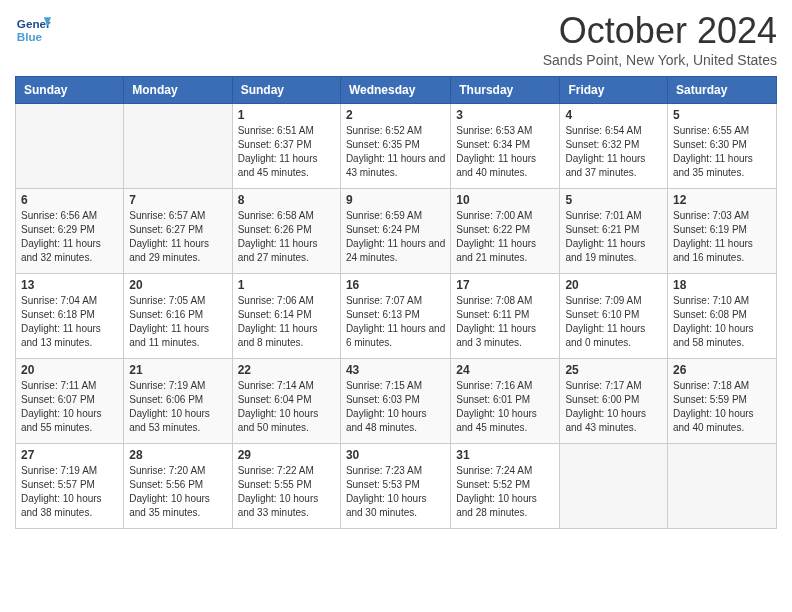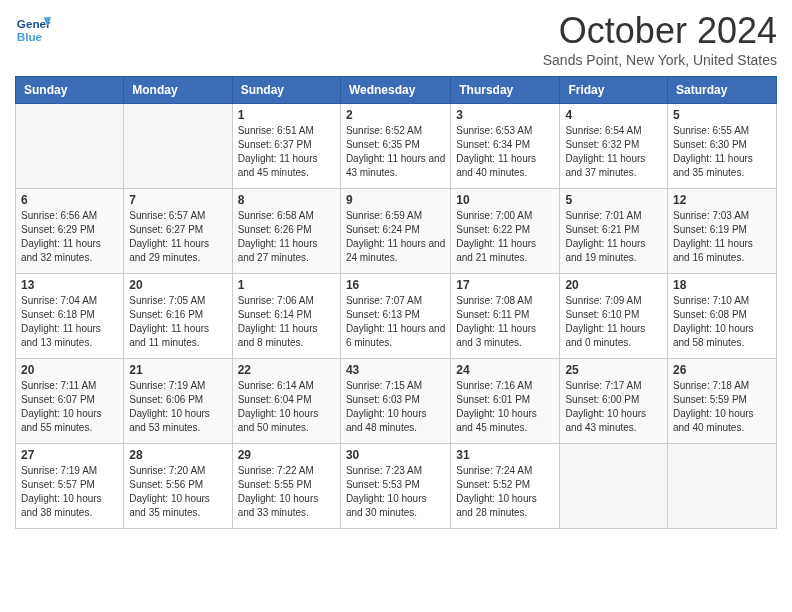--- a/index.html
+++ b/index.html
@@ -241,21 +241,21 @@
 Daylight: 10 hours and 55 minutes.</div>
         </td>
         <td>
           <span class="day-num">21</span>
           <div class="day-info">Sunrise: 7:19 AM
 Sunset: 6:06 PM
 Daylight: 10 hours and 53 minutes.</div>
         </td>
         <td>
           <span class="day-num">22</span>
-          <div class="day-info">Sunrise: 6:14 AM
+          <div class="day-info">Sunrise: 7:14 AM
 Sunset: 6:04 PM
 Daylight: 10 hours and 50 minutes.</div>
         </td>
         <td>
           <span class="day-num">43</span>
           <div class="day-info">Sunrise: 7:15 AM
 Sunset: 6:03 PM
 Daylight: 10 hours and 48 minutes.</div>
         </td>
         <td>

